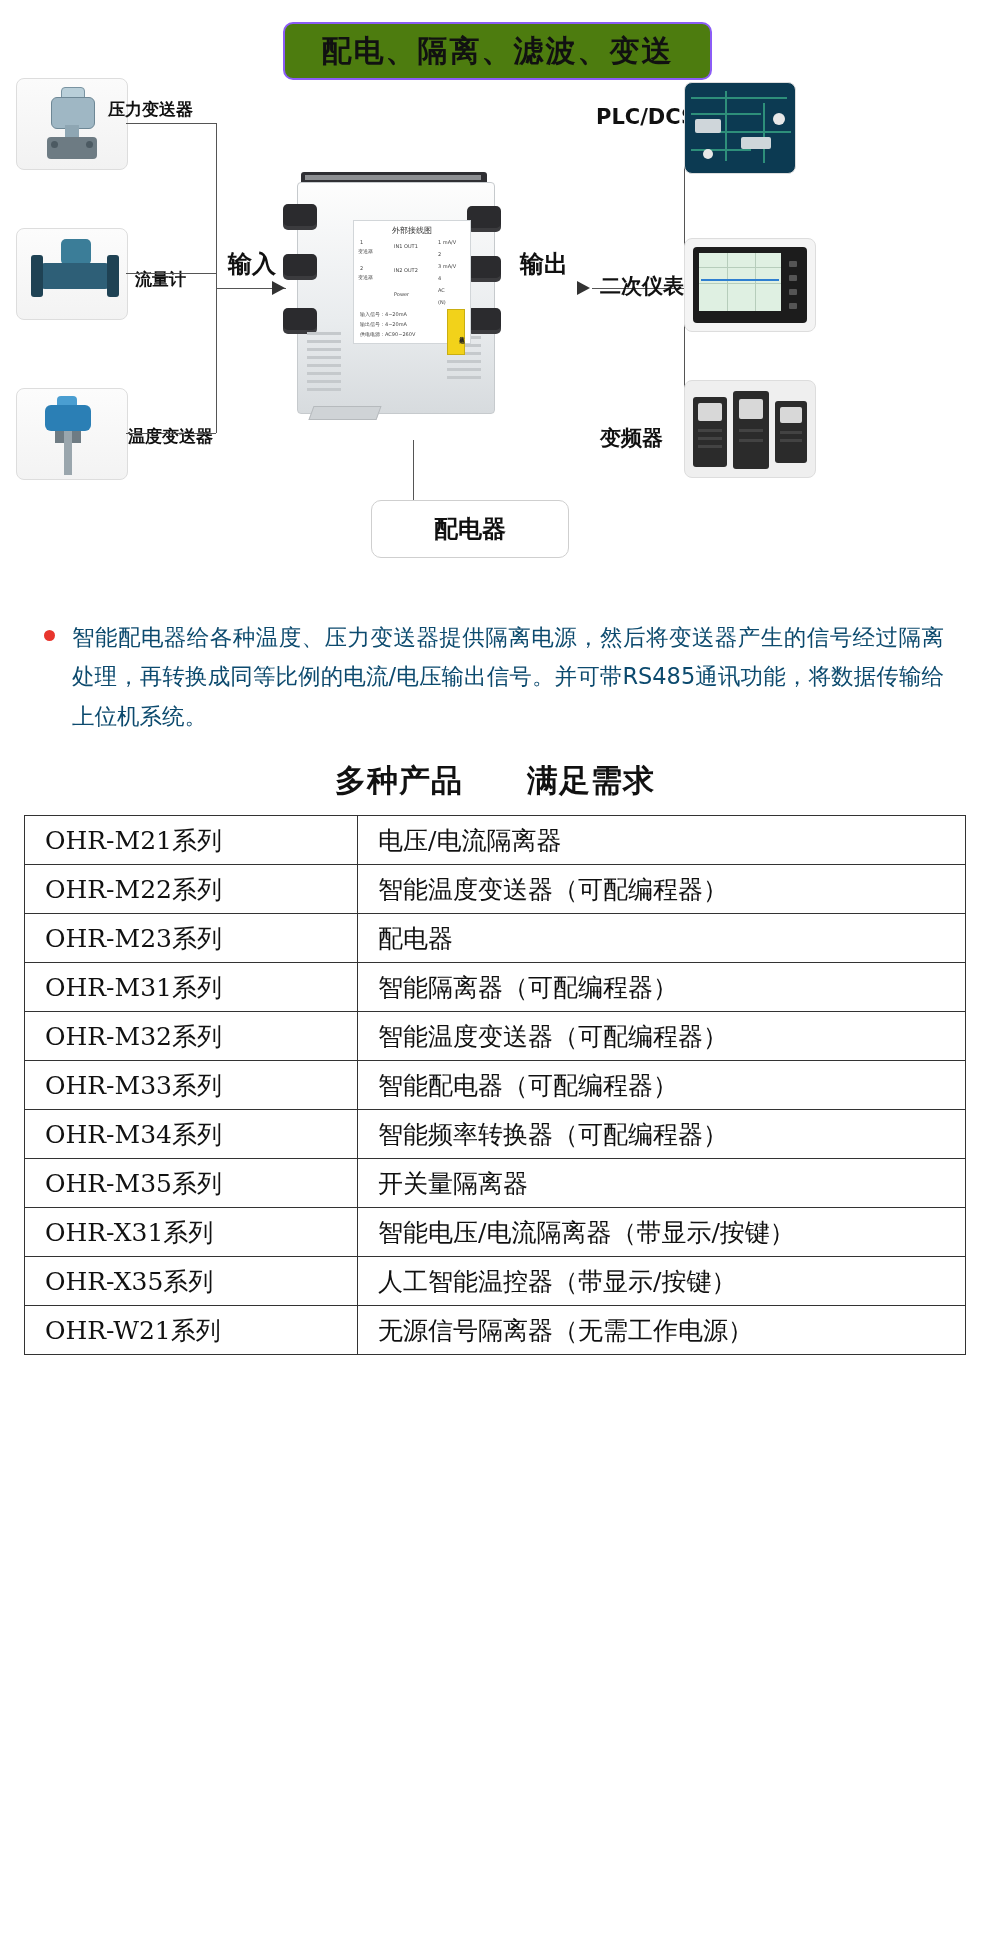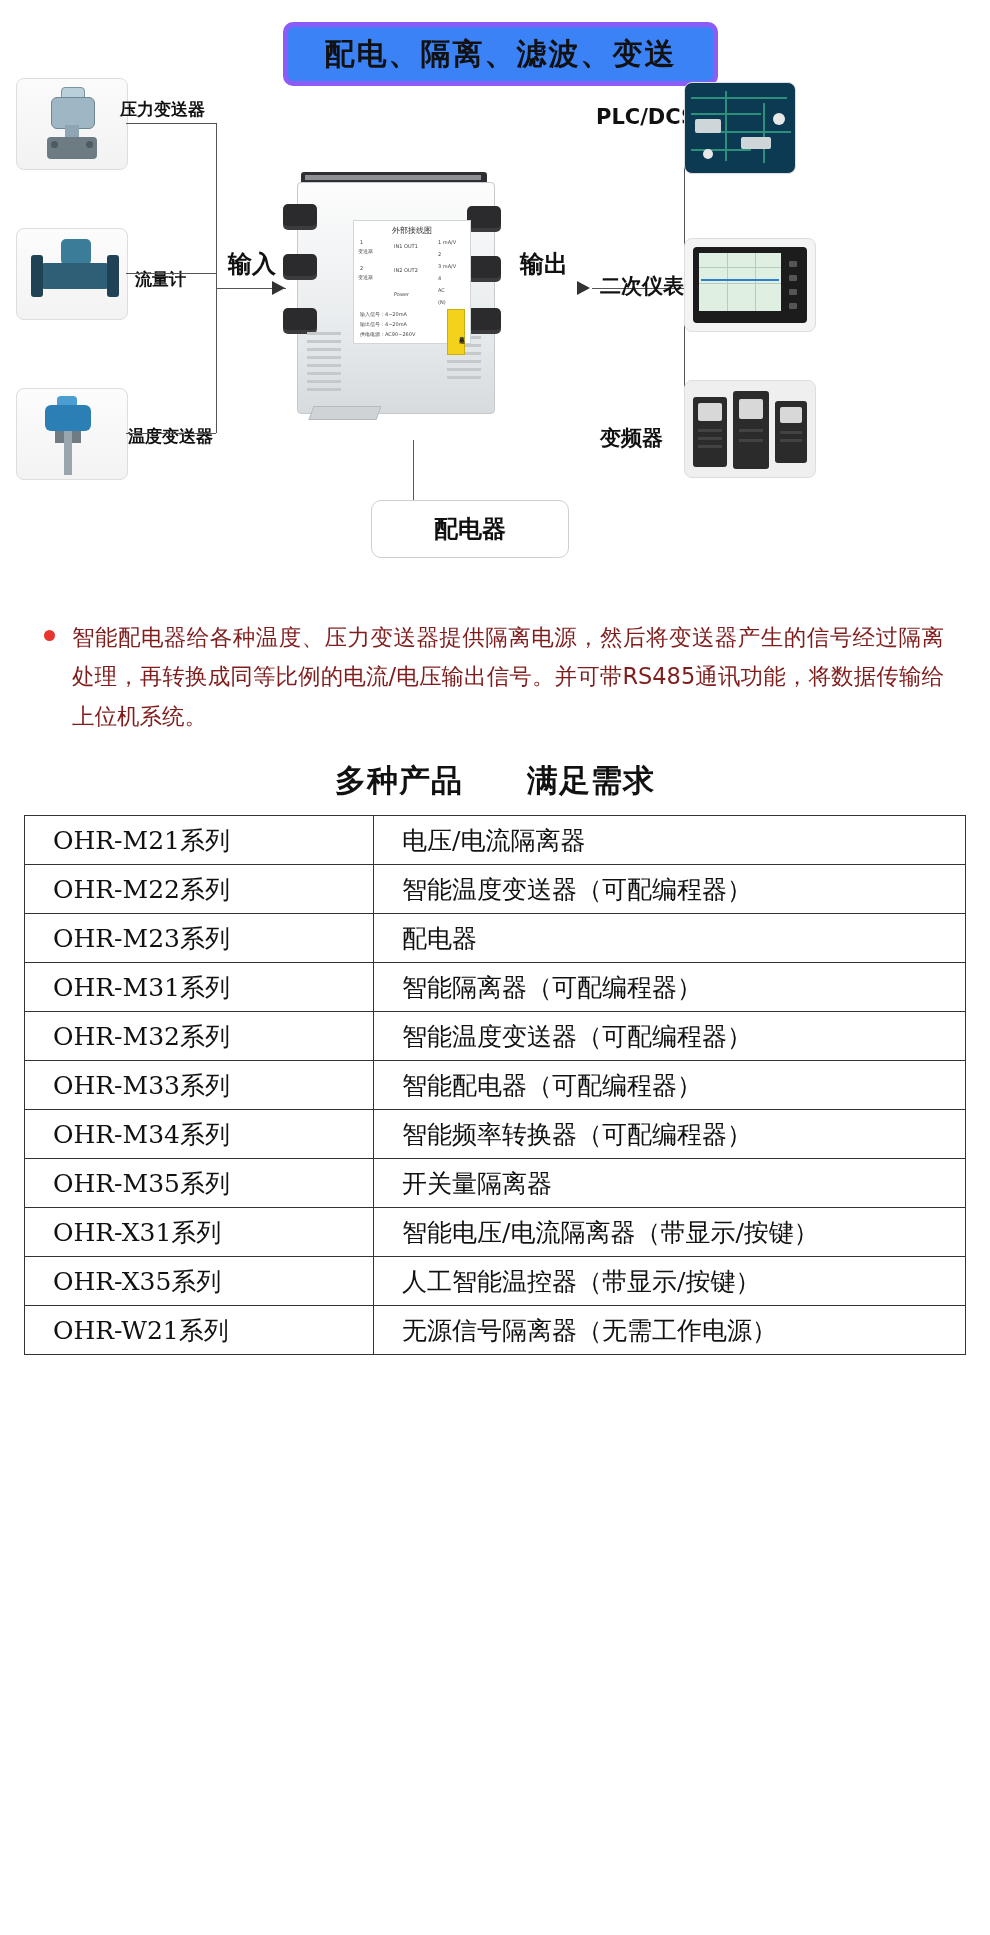--- a/index.html
+++ b/index.html
@@ -10,21 +10,21 @@
     color:#111;
     -webkit-font-smoothing:antialiased;
   }
   .page{position:relative;width:990px;min-height:1935px;overflow:hidden;}
 
   
   .diagram{position:relative;width:990px;height:590px;}
 
   .title-box{
     position:absolute;left:283px;top:22px;width:425px;height:54px;
-    border:5px solid #8b5cf6;border-radius:10px;background:#3b82f6;
+    border:2px solid #8b5cf6;border-radius:10px;background:#4d7c0f;
     display:flex;align-items:center;justify-content:center;
     font-size:30px;font-weight:bold;letter-spacing:2px;color:#111;
     font-family:"DejaVu Sans","Liberation Sans",sans-serif;
   }
   .bottom-box{
     position:absolute;left:371px;top:500px;width:196px;height:56px;
     border:1px solid #cfcfcf;border-radius:10px;background:#fff;
     display:flex;align-items:center;justify-content:center;
     font-size:24px;font-weight:bold;color:#111;
     font-family:"DejaVu Sans","Liberation Sans",sans-serif;
@@ -132,38 +132,38 @@
   .clamp.right{background:#2b2b2e;}
   .vents{position:absolute;left:18px;top:164px;width:34px;height:66px;}
   .vent{position:absolute;left:0;width:34px;height:3px;background:#c5c9cc;}
   .vents2{position:absolute;left:158px;top:168px;width:34px;height:56px;}
   .dev-foot{position:absolute;left:22px;top:238px;width:66px;height:12px;background:#cfd3d6;border:1px solid #b6babd;transform:skewX(-20deg);}
 
   
   .bullet-wrap{position:absolute;left:44px;top:618px;width:900px;}
   .bullet-dot{position:absolute;left:0;top:12px;width:11px;height:11px;border-radius:50%;background:#e8352d;}
   .bullet-text{
-    margin-left:28px;font-size:22.5px;line-height:1.75;color:#7f1d1d;
+    margin-left:28px;font-size:22.5px;line-height:1.75;color:#0c4a6e;
     font-family:"DejaVu Sans","Liberation Sans",sans-serif;text-align:justify;
   }
 
   
   .sec-head{
     position:absolute;left:0;top:760px;width:990px;text-align:center;
     font-size:31px;font-weight:bold;color:#111;letter-spacing:1px;
     font-family:"DejaVu Sans","Liberation Sans",sans-serif;
   }
 
   
   table.prod{
     position:absolute;left:24px;top:815px;width:942px;
     border-collapse:collapse;table-layout:fixed;
   }
   table.prod td{
-    border:1px solid #333;height:48px;padding:0 28px;
+    border:1px solid #333;height:48px;padding:0 20px;
     font-size:25px;color:#111;
     font-family:"DejaVu Serif","Liberation Serif",serif;
     white-space:nowrap;overflow:hidden;
   }
   table.prod td.model{width:292px;}
   table.prod td.desc{}
 </style>
 </head>
 <body>
 
@@ -176,21 +176,21 @@
     <div class="thumb t-press" style="left:16px;top:78px;width:110px;height:90px;">
       <div class="art">
         <div class="pt-cap"></div>
         <div class="pt-body"></div>
         <div class="pt-neck"></div>
         <div class="pt-flange"></div>
         <div class="pt-bolt" style="left:34px;top:62px;"></div>
         <div class="pt-bolt" style="left:69px;top:62px;"></div>
       </div>
     </div>
-    <div class="label" style="left:120px;top:98px;">压力变送器</div>
+    <div class="label" style="left:108px;top:98px;">压力变送器</div>
 
     <div class="thumb t-flow" style="left:16px;top:228px;width:110px;height:90px;">
       <div class="art">
         <div class="fm-head"></div>
         <div class="fm-tube"></div>
         <div class="fm-fl-l"></div>
         <div class="fm-fl-r"></div>
       </div>
     </div>
     <div class="label" style="left:135px;top:268px;">流量计</div>

